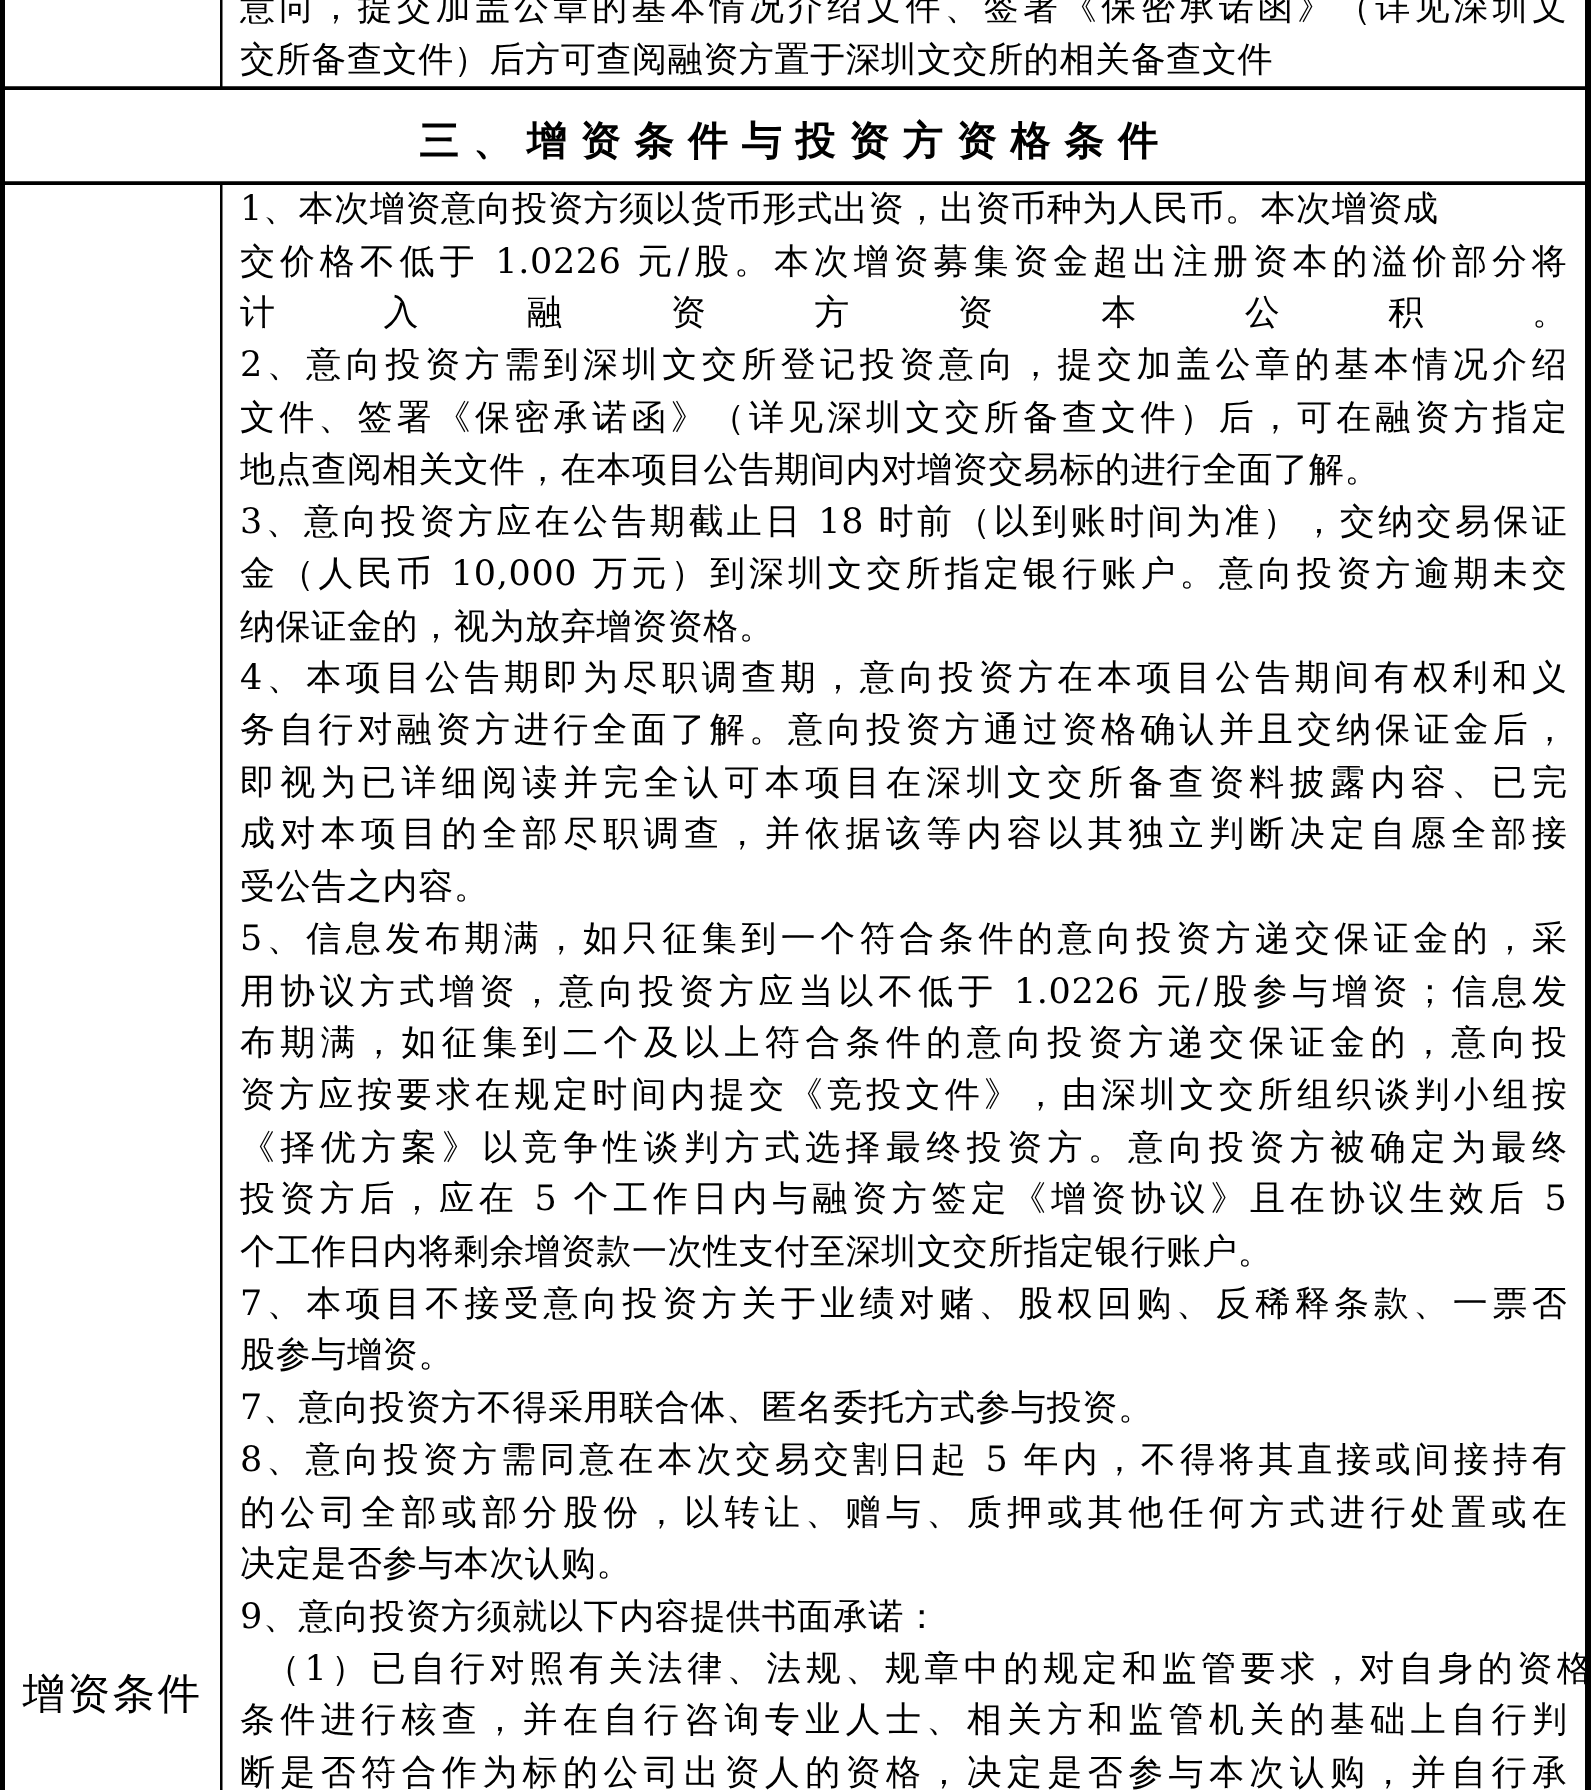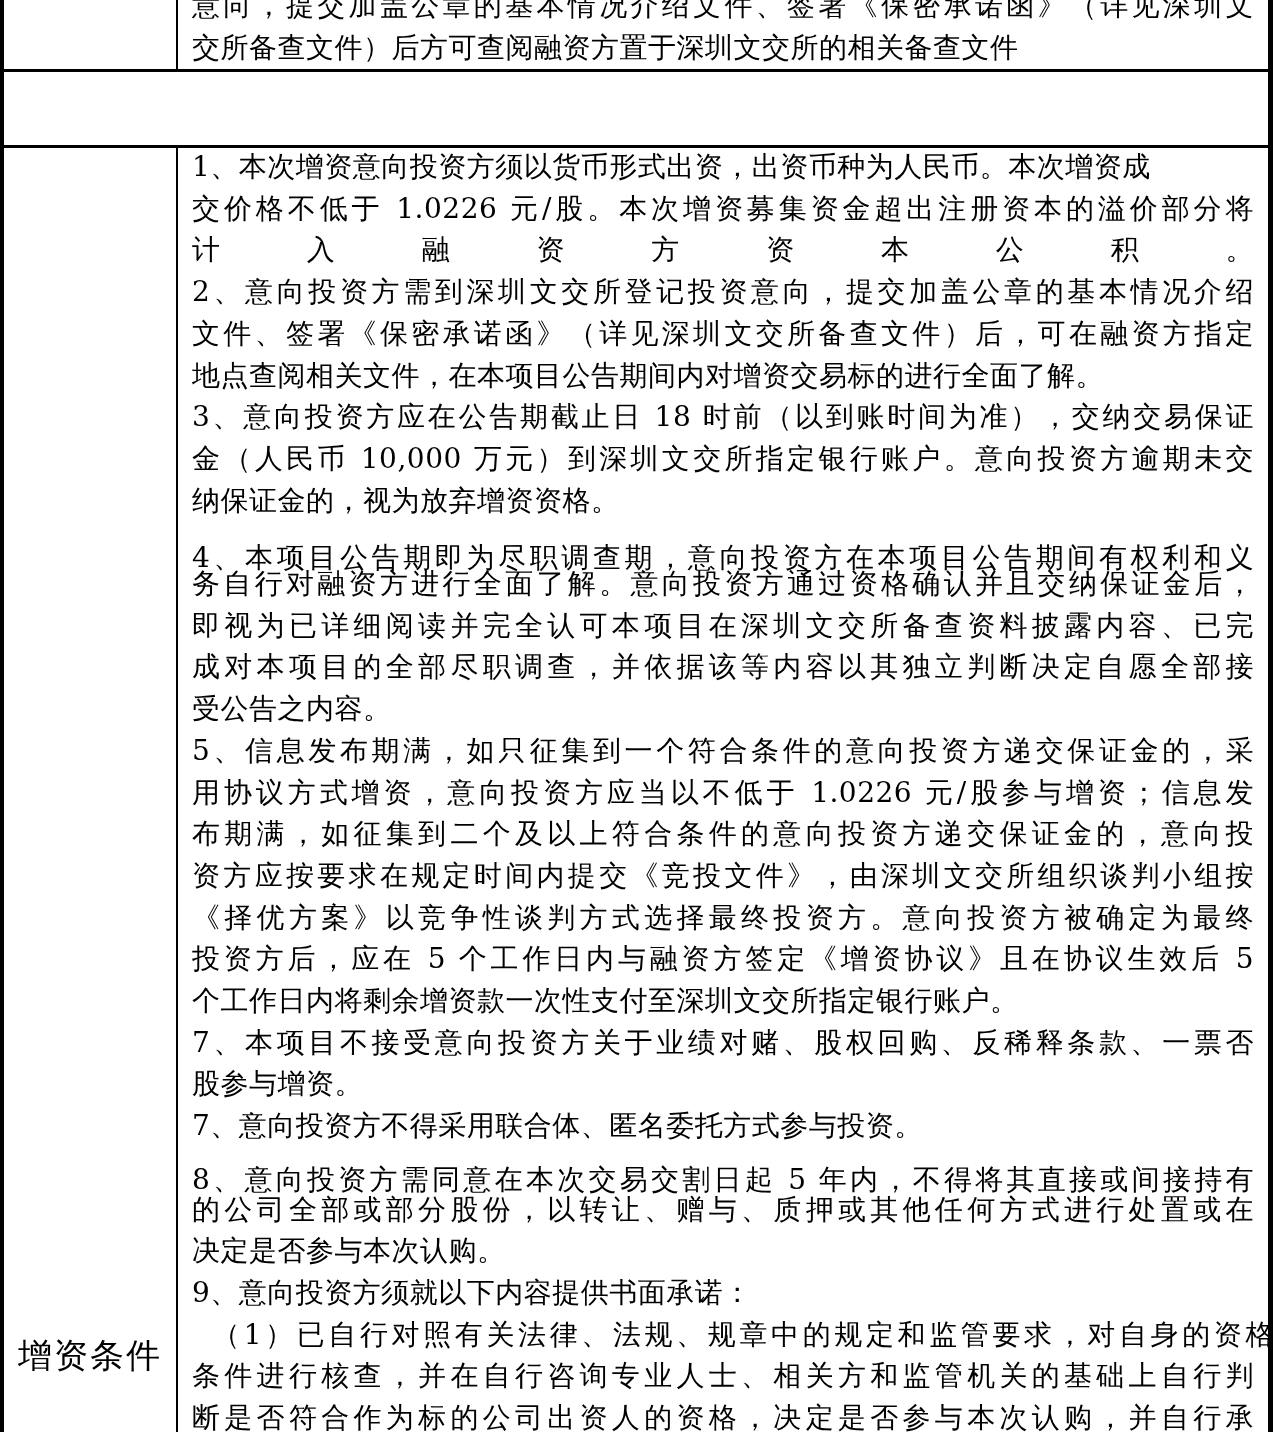--- a/index.html
+++ b/index.html
@@ -40,49 +40,50 @@
   <div class="vline" style="left:176px;top:147px;width:2px;height:1285px;"></div>
 
   <div class="hline" style="left:0;top:69px;width:1273px;height:3px;"></div>
   <div class="hline" style="left:0;top:145px;width:1273px;height:3px;"></div>
 
   <div>
     <div class="line" style="top:-15px;">意向，提交加盖公章的基本情况介绍文件、签署《保密承诺函》（详见深圳文</div>
     <div class="line last" style="top:27px;">交所备查文件）后方可查阅融资方置于深圳文交所的相关备查文件</div>
   </div>
 
+  <div class="title">三、增资条件与投资方资格条件</div>
 
   <div class="label">增资条件</div>
 
   <div id="content-lines">
       <div class="line last" style="top: 146px;">1、本次增资意向投资方须以货币形式出资，出资币种为人民币。本次增资成</div>
       <div class="line" style="top: 187.7px;">交价格不低于 1.0226 元/股。本次增资募集资金超出注册资本的溢价部分将</div>
       <div class="line" style="top: 229.4px;">计入融资方资本公积。</div>
       <div class="line" style="top: 271.1px;">2、意向投资方需到深圳文交所登记投资意向，提交加盖公章的基本情况介绍</div>
       <div class="line" style="top: 312.8px;">文件、签署《保密承诺函》（详见深圳文交所备查文件）后，可在融资方指定</div>
       <div class="line last" style="top: 354.5px;">地点查阅相关文件，在本项目公告期间内对增资交易标的进行全面了解。</div>
       <div class="line" style="top: 396.2px;">3、意向投资方应在公告期截止日 18 时前（以到账时间为准），交纳交易保证</div>
       <div class="line" style="top: 437.9px;">金（人民币 10,000 万元）到深圳文交所指定银行账户。意向投资方逾期未交</div>
       <div class="line last" style="top: 479.6px;">纳保证金的，视为放弃增资资格。</div>
-      <div class="line" style="top: 521.3px; margin-top: 16px;">4、本项目公告期即为尽职调查期，意向投资方在本项目公告期间有权利和义</div>
+      <div class="line" style="top: 521.3px;">4、本项目公告期即为尽职调查期，意向投资方在本项目公告期间有权利和义</div>
       <div class="line" style="top: 563px;">务自行对融资方进行全面了解。意向投资方通过资格确认并且交纳保证金后，</div>
       <div class="line" style="top: 604.7px;">即视为已详细阅读并完全认可本项目在深圳文交所备查资料披露内容、已完</div>
       <div class="line" style="top: 646.4px;">成对本项目的全部尽职调查，并依据该等内容以其独立判断决定自愿全部接</div>
       <div class="line last" style="top: 688.1px;">受公告之内容。</div>
       <div class="line" style="top: 729.8px;">5、信息发布期满，如只征集到一个符合条件的意向投资方递交保证金的，采</div>
       <div class="line" style="top: 771.5px;">用协议方式增资，意向投资方应当以不低于 1.0226 元/股参与增资；信息发</div>
       <div class="line" style="top: 813.2px;">布期满，如征集到二个及以上符合条件的意向投资方递交保证金的，意向投</div>
       <div class="line" style="top: 854.9px;">资方应按要求在规定时间内提交《竞投文件》，由深圳文交所组织谈判小组按</div>
       <div class="line" style="top: 896.6px;">《择优方案》以竞争性谈判方式选择最终投资方。意向投资方被确定为最终</div>
       <div class="line" style="top: 938.3px;">投资方后，应在 5 个工作日内与融资方签定《增资协议》且在协议生效后 5</div>
       <div class="line last" style="top: 980px;">个工作日内将剩余增资款一次性支付至深圳文交所指定银行账户。</div>
       <div class="line" style="top: 1021.7px;">7、本项目不接受意向投资方关于业绩对赌、股权回购、反稀释条款、一票否</div>
       <div class="line last" style="top: 1063.4px;">股参与增资。</div>
       <div class="line last" style="top: 1105.1px;">7、意向投资方不得采用联合体、匿名委托方式参与投资。</div>
-      <div class="line" style="top: 1146.8px; margin-top: 12px;">8、意向投资方需同意在本次交易交割日起 5 年内，不得将其直接或间接持有</div>
+      <div class="line" style="top: 1146.8px;">8、意向投资方需同意在本次交易交割日起 5 年内，不得将其直接或间接持有</div>
       <div class="line" style="top: 1188.5px;">的公司全部或部分股份，以转让、赠与、质押或其他任何方式进行处置或在</div>
       <div class="line last" style="top: 1230.2px;">决定是否参与本次认购。</div>
       <div class="line last" style="top: 1271.9px;">9、意向投资方须就以下内容提供书面承诺：</div>
       <div class="line" style="top: 1313.6px; margin-left: 20px;">（1）已自行对照有关法律、法规、规章中的规定和监管要求，对自身的资格</div>
       <div class="line" style="top: 1355.3px;">条件进行核查，并在自行咨询专业人士、相关方和监管机关的基础上自行判</div>
       <div class="line" style="top: 1397px;">断是否符合作为标的公司出资人的资格，决定是否参与本次认购，并自行承</div>
     </div>
 </div>
 
 </body></html>

